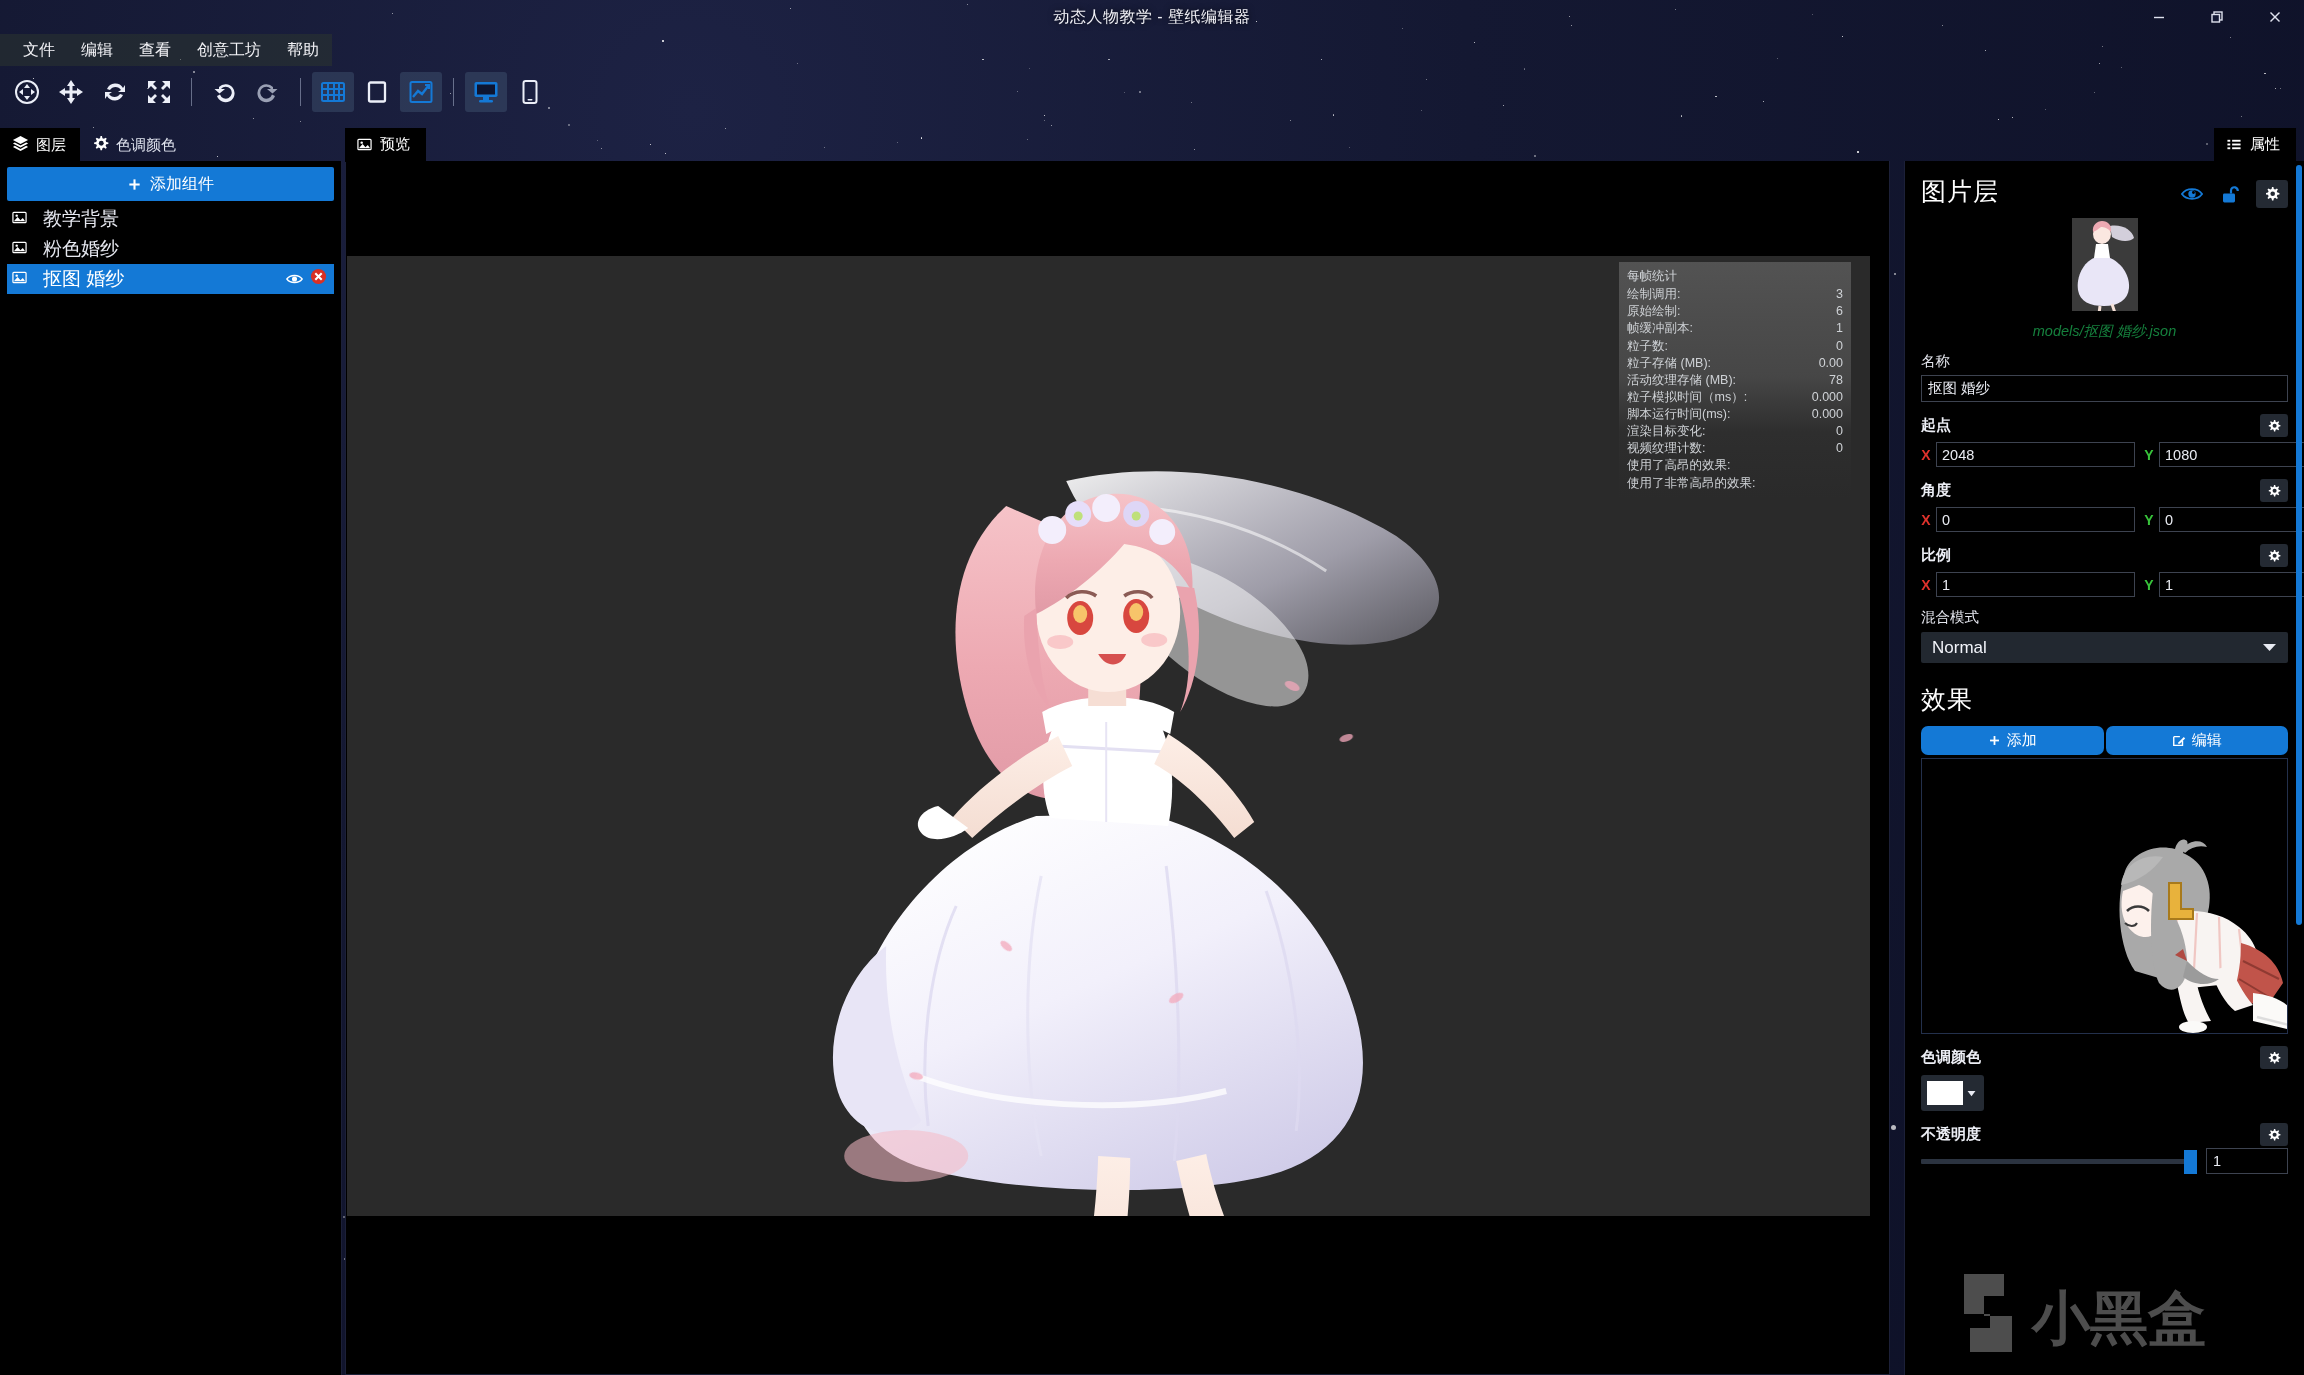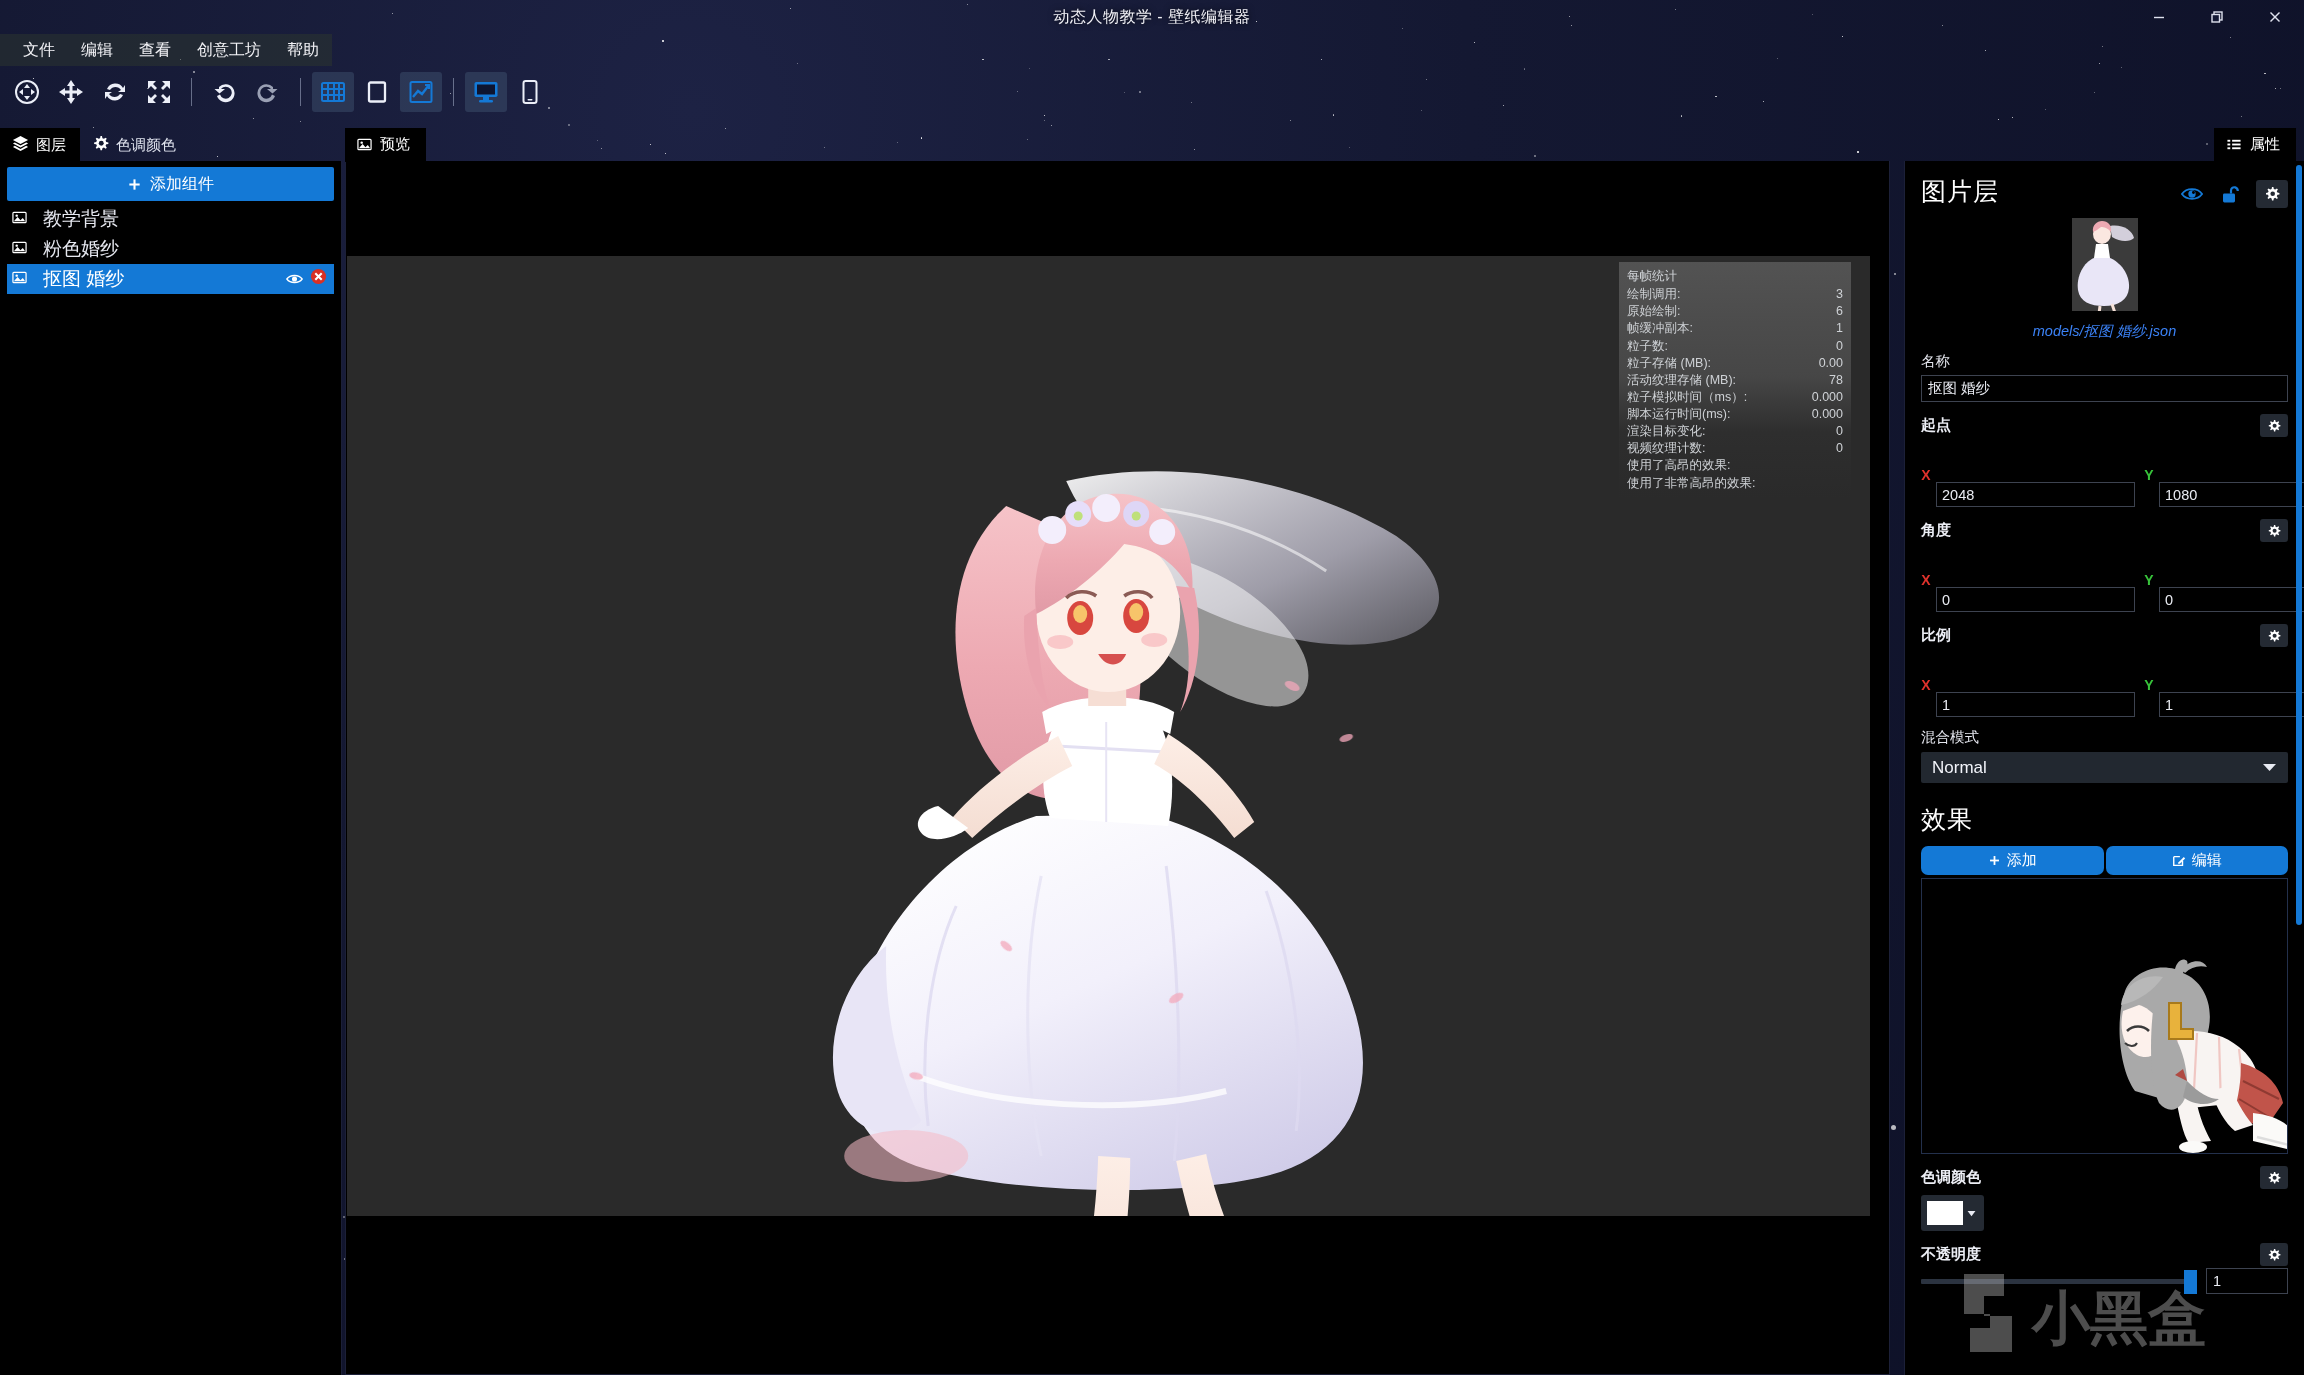--- a/index.html
+++ b/index.html
@@ -147,42 +147,42 @@
   .rp-title { font-size: 25px; color: #fff; font-weight: 400; letter-spacing: 1px; }
   .rp-head-icons { display: flex; align-items: center; gap: 8px; margin-top: 5px; }
   .hicon { width: 32px; height: 28px; display: flex; align-items: center; justify-content: center; border-radius: 3px; }
   .hicon.boxed { background: #242a33; }
   .thumb-area { text-align: center; margin-top: 10px; }
   .thumb {
     width: 66px; height: 93px; display: inline-block; background: #3b3b3b;
     position: relative; overflow: hidden;
   }
   .thumb-label {
-    font-size: 14.5px; font-style: italic; color: #3b82f6; margin-top: 7px;
+    font-size: 14.5px; font-style: italic; color: #15803d; margin-top: 7px;
   }
   .fld-label { font-size: 14.5px; color: #e4e6ee; margin: 11px 0 4px 0; }
   .txt-input {
     width: 100%; height: 27px; background: #000; border: 1px solid #3d4350;
     color: #e9ebf2; font-size: 14.5px; padding: 0 6px;
     font-family: inherit; outline: none;
   }
   .grp-head { display: flex; align-items: center; justify-content: space-between; margin-top: 12px; }
   .grp-title { font-size: 15px; color: #eceef5; font-weight: bold; }
   .gear-sq {
     width: 28px; height: 23px; background: #242a33; border-radius: 3px;
     display: flex; align-items: center; justify-content: center;
   }
   .xyz-row { display: flex; gap: 9px; margin-top: 5px; }
   .xyz-cell { flex: 1; display: flex; align-items: center; gap: 5px; }
   .axis { font-size: 14px; font-weight: bold; width: 10px; text-align: center; }
   .axis.x { color: #e0322c; } .axis.y { color: #37c23a; }
   .num-input {
     flex: 1; height: 25px; min-width: 0; background: #000;
     border: 1px solid #3d4350; color: #e9ebf2; font-size: 14.5px;
-    padding: 0 5px; font-family: inherit; outline: none; margin-top: 40px;
+    padding: 0 5px; font-family: inherit; outline: none;
   }
   .select {
     width: 100%; height: 31px; background: #222830; border: none;
     color: #f2f4fa; font-size: 17px; padding: 0 11px;
     display: flex; align-items: center; justify-content: space-between;
     margin-top: 5px; border-radius: 2px;
   }
   .sec-title { font-size: 25px; color: #fff; margin-top: 20px; letter-spacing: 1px; }
   .eff-btns { display: flex; gap: 2px; margin-top: 10px; }
   .eff-btn {

